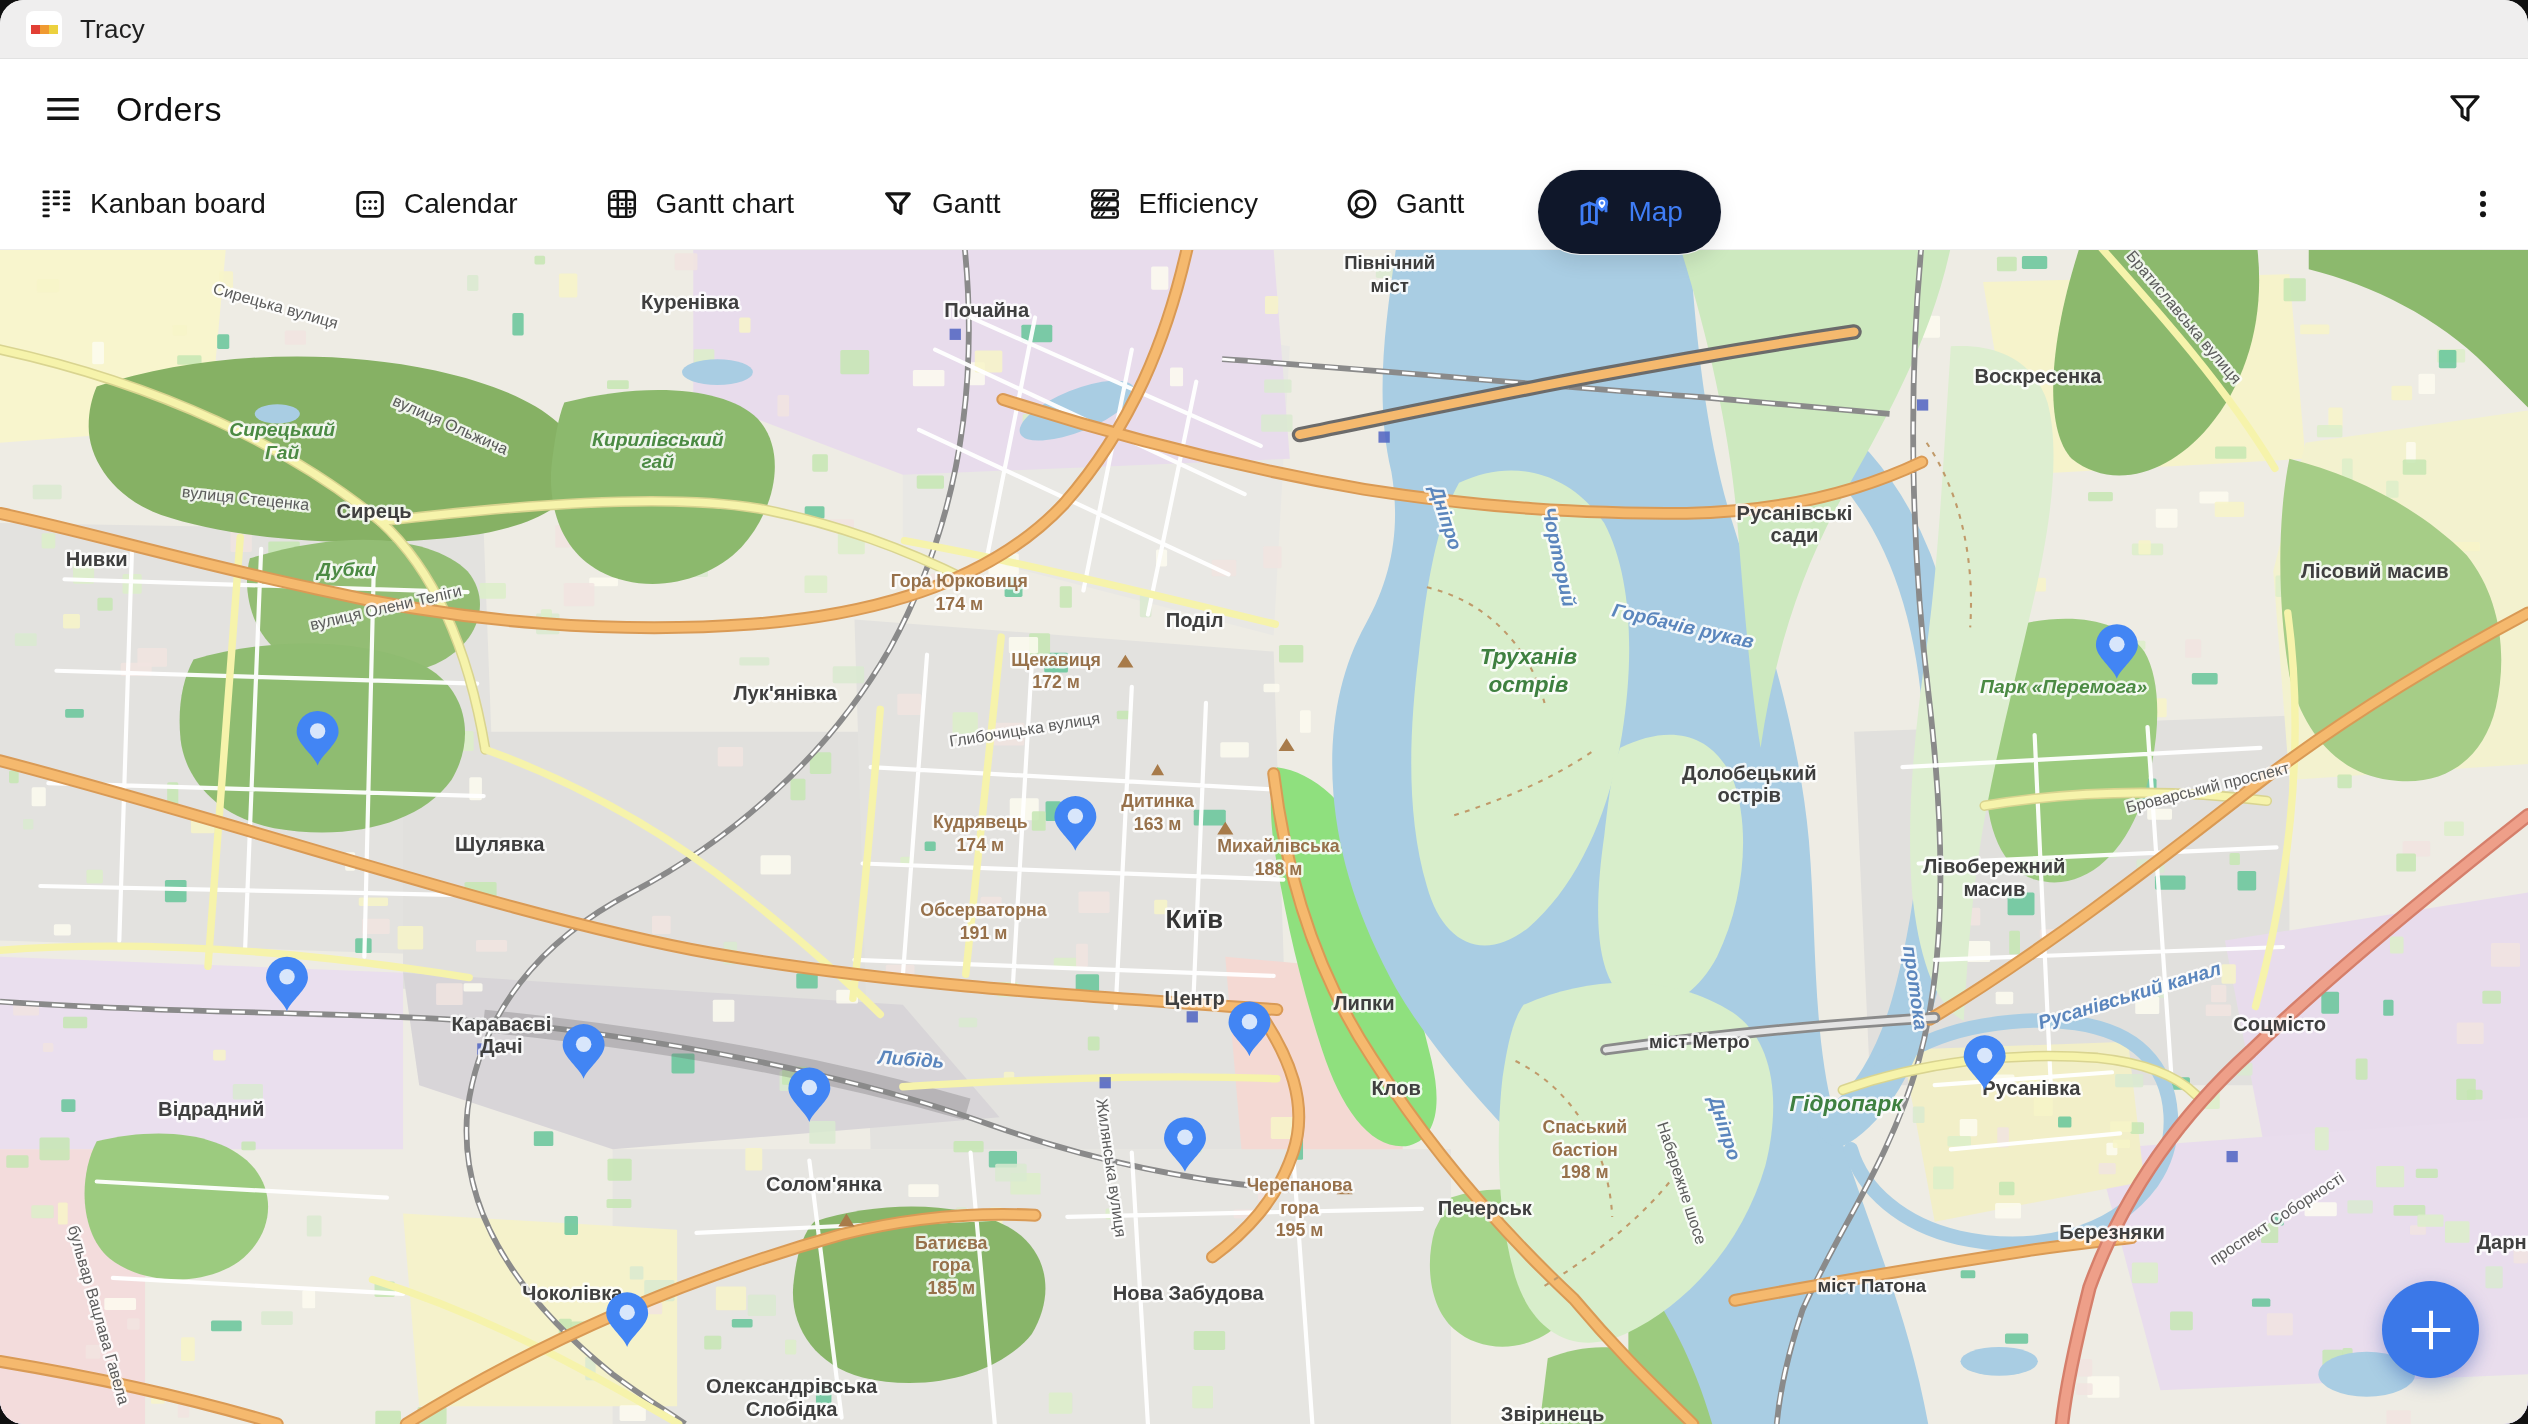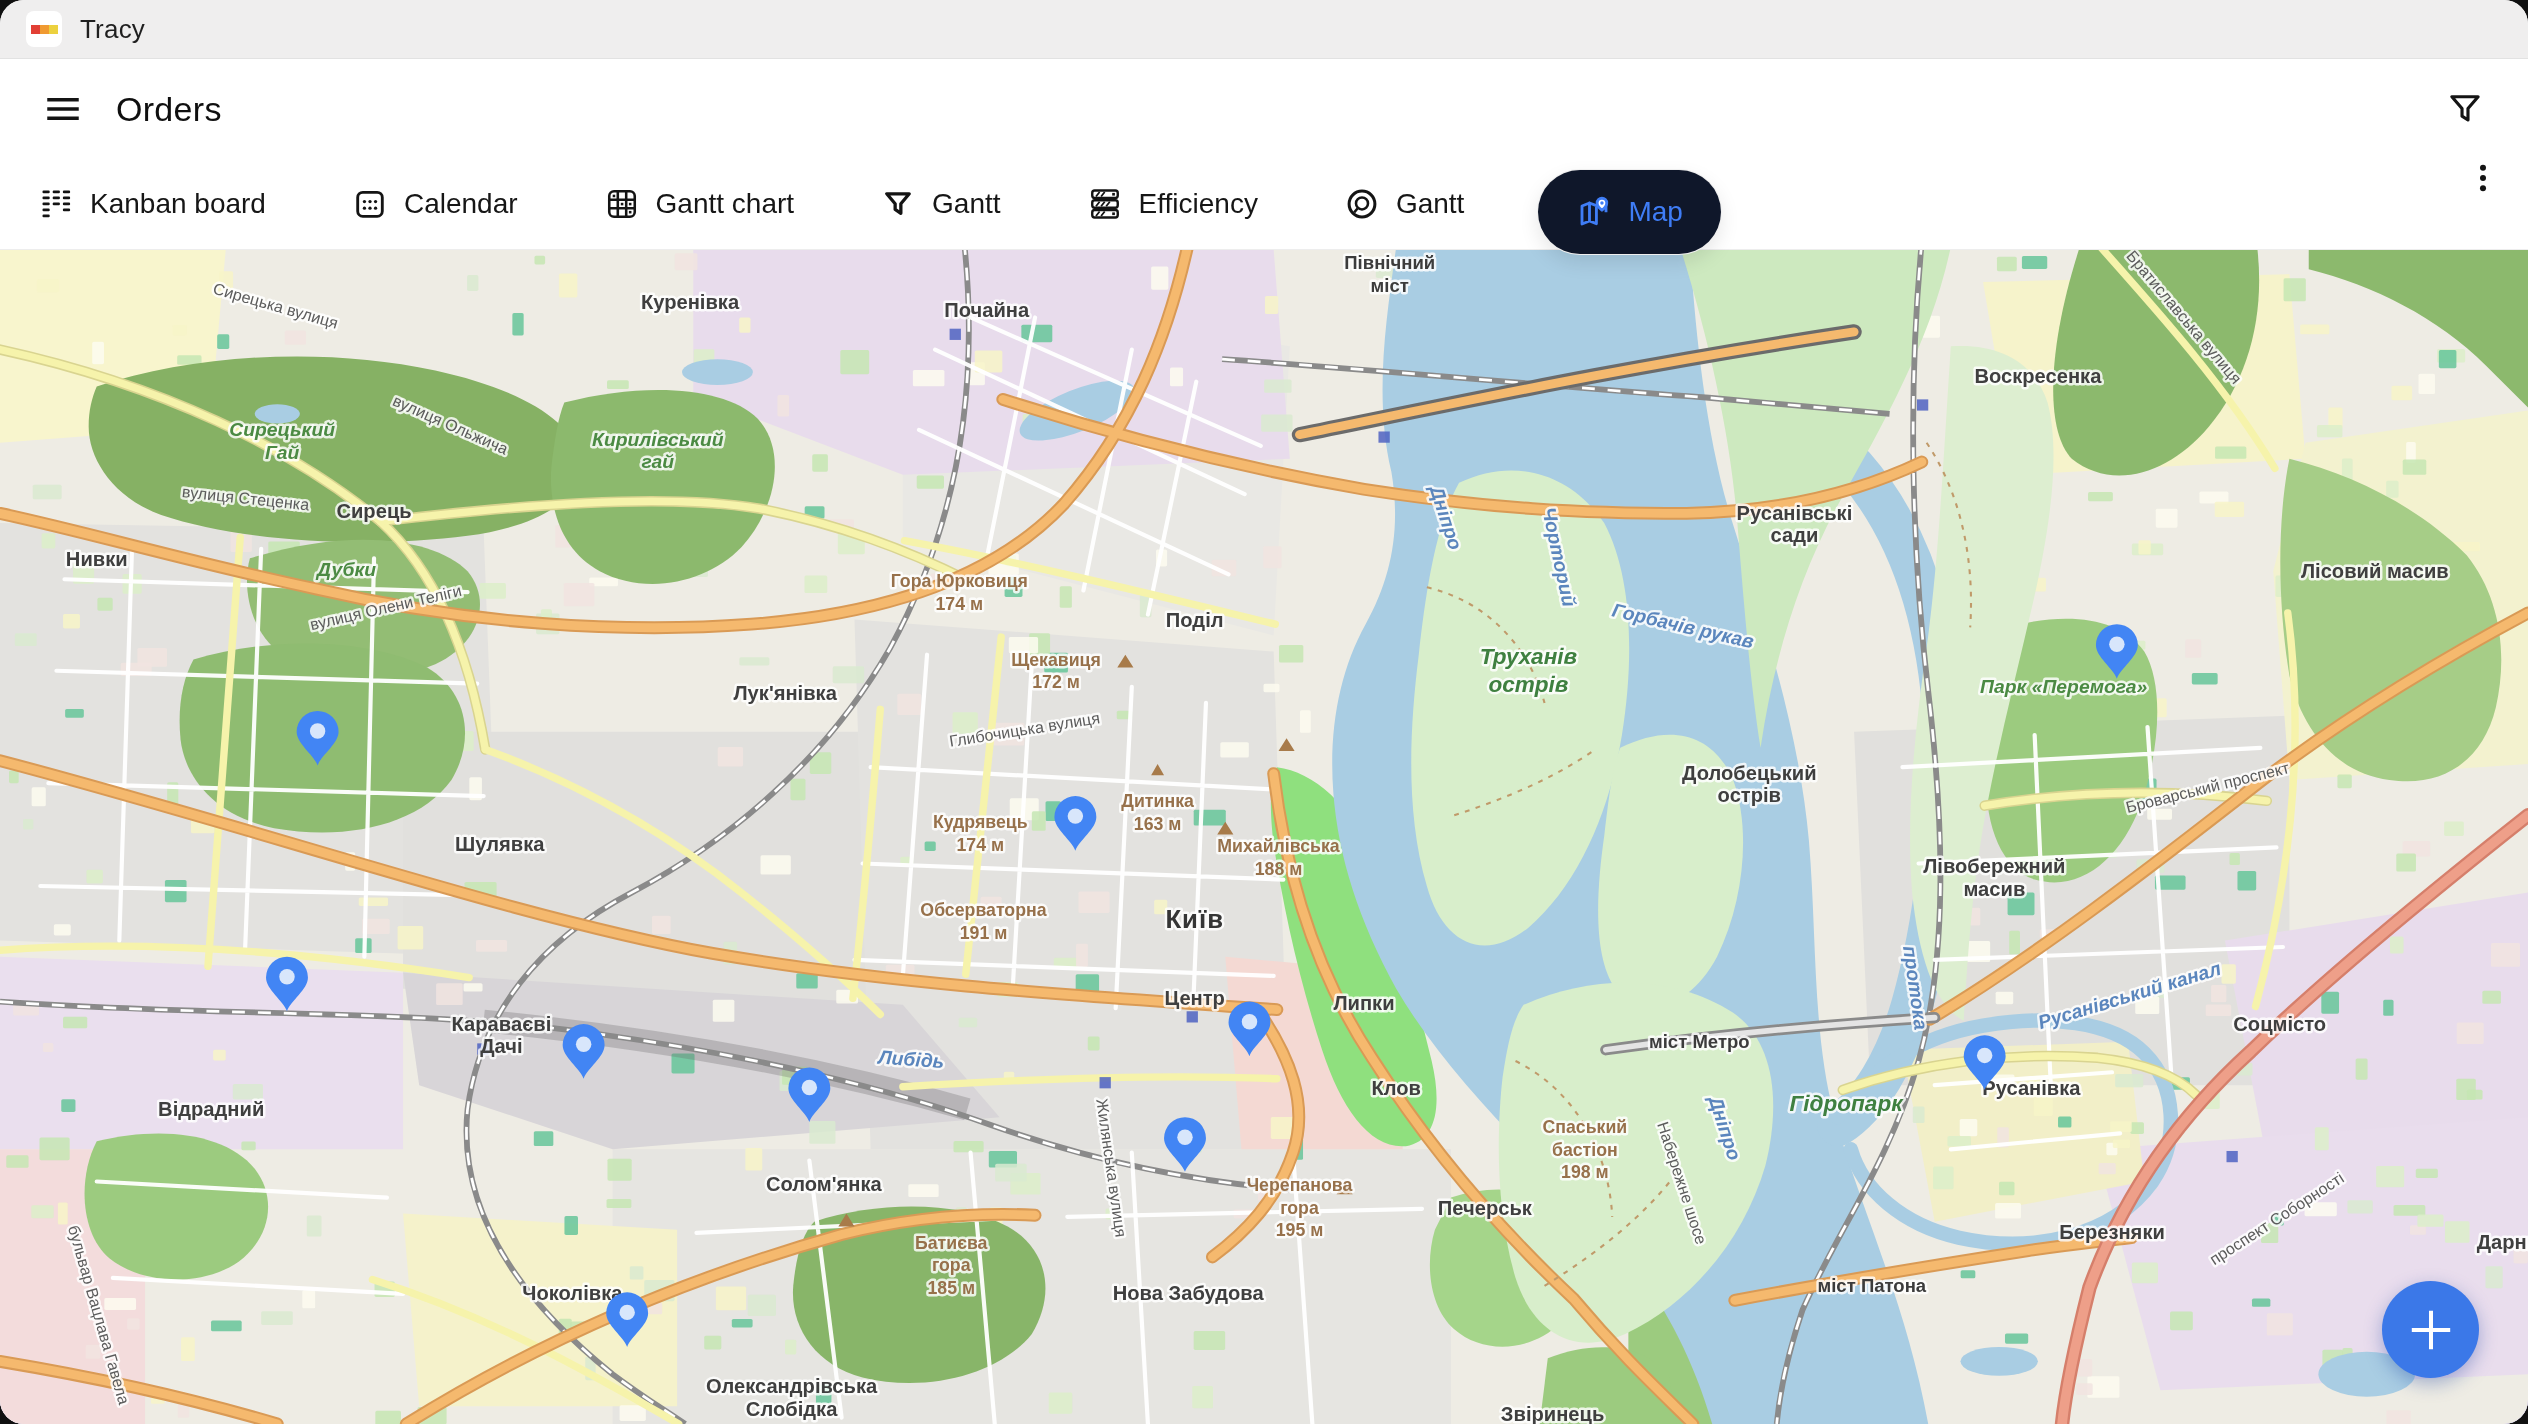--- a/index.html
+++ b/index.html
@@ -13,21 +13,21 @@
   .logo .sq2{background:#f09a31;}
   .logo .sq3{background:#ecd13e;}
   .apptitle{font-size:26px;color:#1f1f1f;font-weight:500;letter-spacing:.2px;}
   
   .header{height:100px;display:flex;align-items:center;padding:0 42px;gap:32px;flex:0 0 auto;background:#fff;}
   .iconbtn{background:none;border:none;padding:0;cursor:pointer;display:flex;align-items:center;justify-content:center;}
   .iconbtn svg{width:42px;height:42px;}
   h1{font-size:34px;font-weight:400;color:#0f0f0f;margin:0;letter-spacing:.3px;}
   .header .filter{margin-left:auto;}
   
-  .tabsrow{height:90px;display:flex;align-items:flex-start;padding:0 26px;border-bottom:1px solid #ededed;background:#fff;position:relative;z-index:5;flex:0 0 auto;}
+  .tabsrow{height:90px;display:flex;align-items:center;padding:0 26px;border-bottom:1px solid #ededed;background:#fff;position:relative;z-index:5;flex:0 0 auto;}
   .tabs{display:flex;align-items:center;height:100%;}
   .tab{display:flex;align-items:center;gap:16px;margin-right:62px;font-size:28px;color:#161616;height:84px;padding:0 12px;cursor:pointer;white-space:nowrap;}
   .tab .ticon{display:flex;}
   .tab .ticon svg{width:36px;height:36px;}
   .tab.active{background:#0f172a;border-radius:46px;color:#3f7df6;padding:0 38px;margin-right:0;box-shadow:0 0 0 1px #efefef,0 8px 20px rgba(0,0,0,.10);transform:translateY(8px);}
   .kebab{margin-left:auto;}
   .kebab svg{width:38px;height:38px;}
   
   .map{position:relative;flex:1 1 auto;overflow:hidden;background:#c4b5fd;z-index:1;}
   #mapsvg{position:absolute;inset:0;width:100%;height:100%;display:block;}

